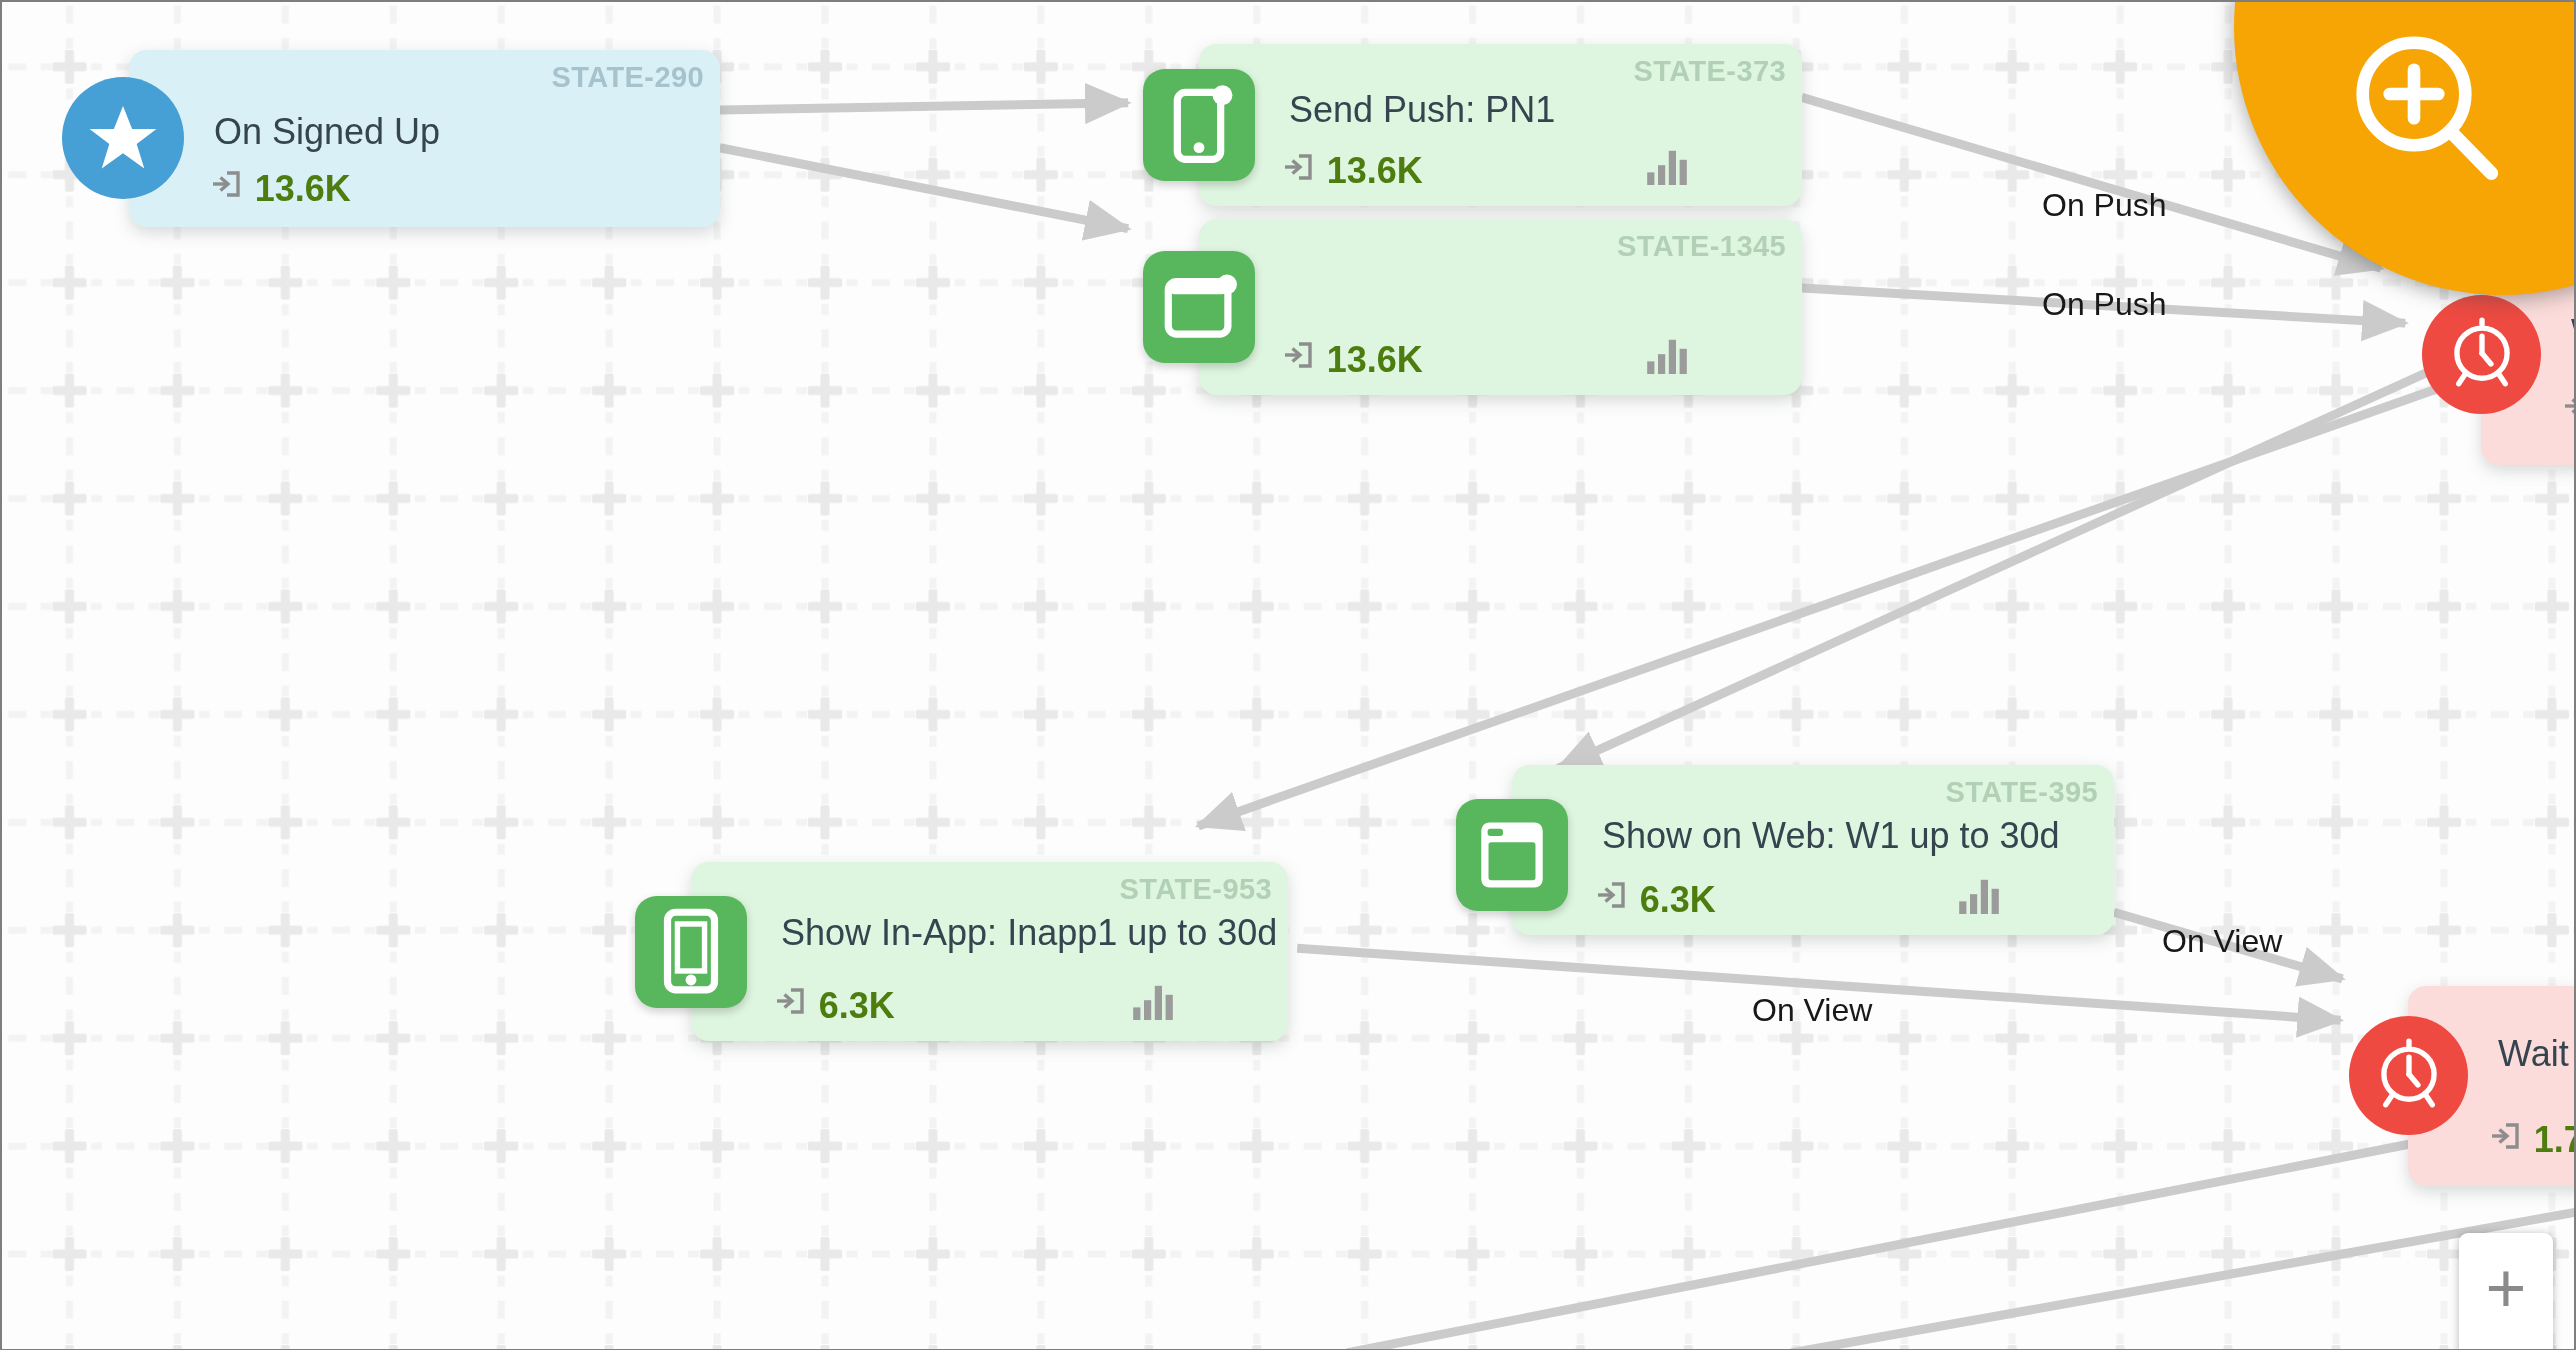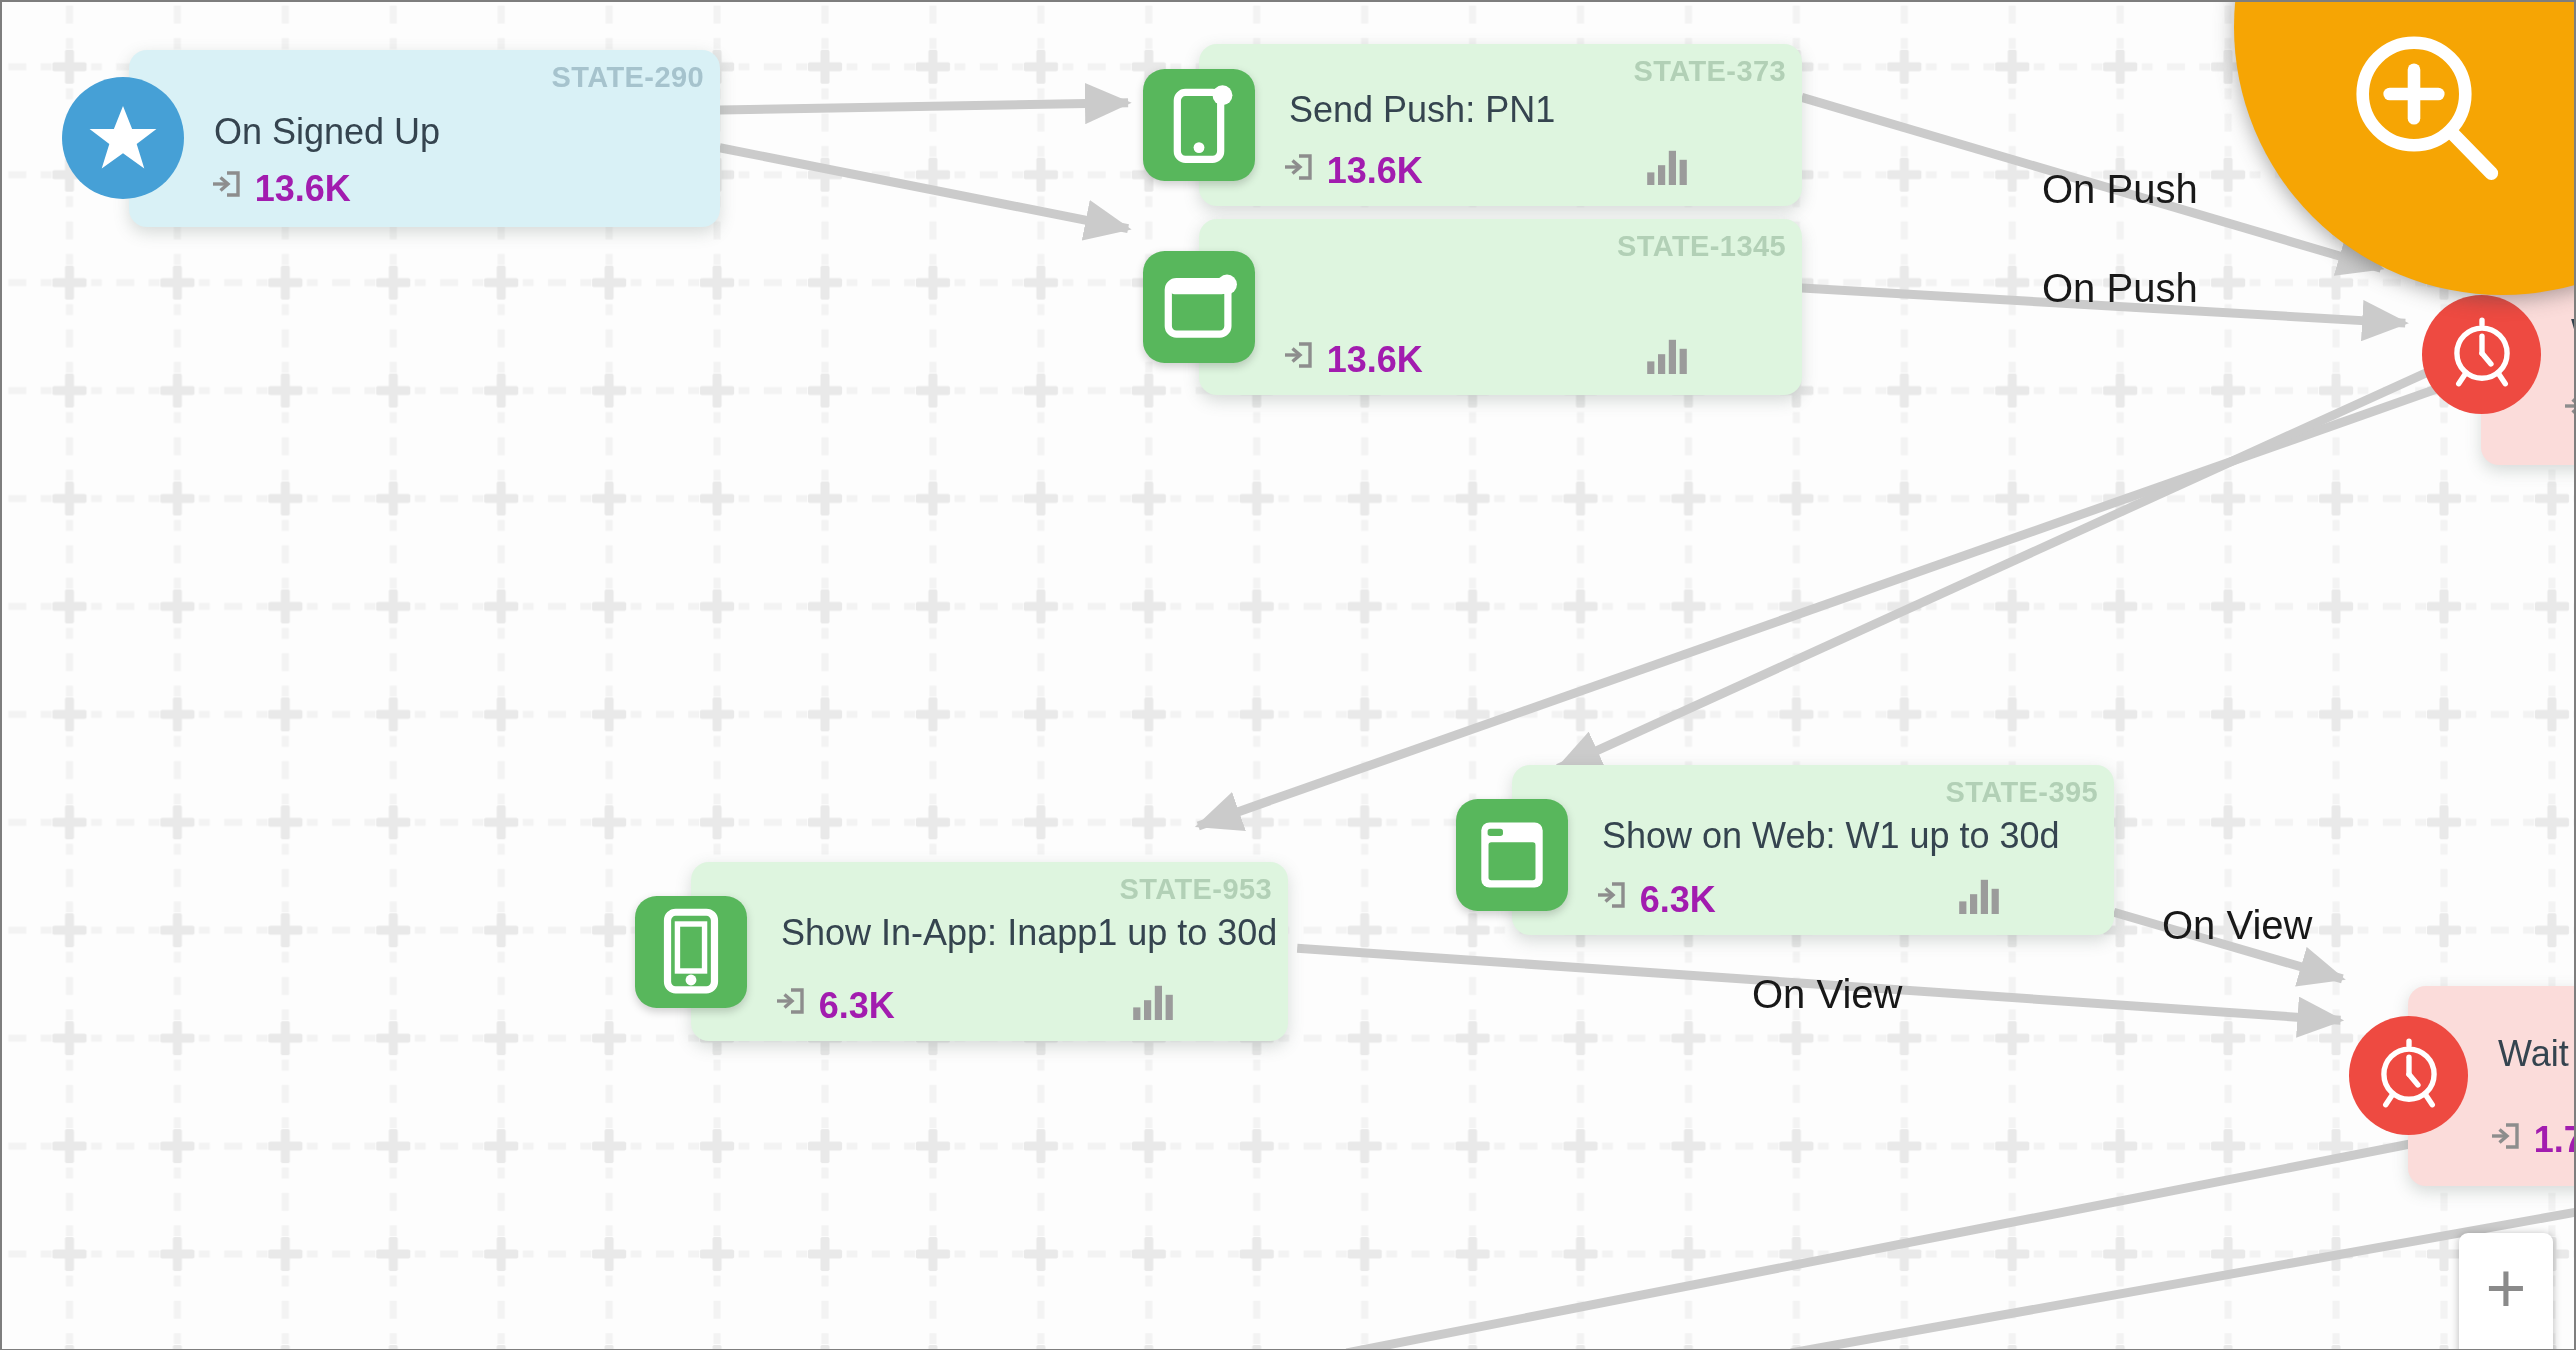--- a/index.html
+++ b/index.html
@@ -29,37 +29,37 @@
   }
   .cyan .state{color:#a6c3cd;}
   .green .state{color:#b2d0b6;}
   .title{
     position:absolute;left:90px;
     font-size:36px;color:#35444f;white-space:nowrap;
   }
   .count-row{
     position:absolute;left:81px;bottom:12.6px;
     display:flex;align-items:center;gap:10.8px;
-    font-size:36px;font-weight:700;color:#a21caf;white-space:nowrap;
+    font-size:36px;font-weight:700;color:#4d7c0f;white-space:nowrap;
   }
   .chart{position:absolute;right:115px;bottom:18px;}
   .tile{
     position:absolute;width:112px;height:112px;border-radius:21.6px;
     background:#58b75c;display:flex;align-items:center;justify-content:center;
     box-shadow:0 3.6px 9px rgba(0,0,0,0.18);
   }
   .badge{
     position:absolute;border-radius:50%;
     display:flex;align-items:center;justify-content:center;
   }
   .badge.blue{background:#46a0d6;}
   .badge.red{background:#ee4a41;}
   
   .edge-label{
-    position:absolute;font-size:40px;color:#181818;white-space:nowrap;
+    position:absolute;font-size:32px;color:#181818;white-space:nowrap;margin-top:20px;
   }
   
   #zoom-circle{
     position:absolute;left:2232px;top:-243px;width:536px;height:536px;
     border-radius:50%;background:#f6a504;
     box-shadow:0 4.5px 20px rgba(70,70,70,0.45);
   }
   #zoom-circle svg{position:absolute;left:81px;top:245px;}
   #plus-button{
     position:absolute;left:2457px;top:1231px;width:94px;height:135px;

